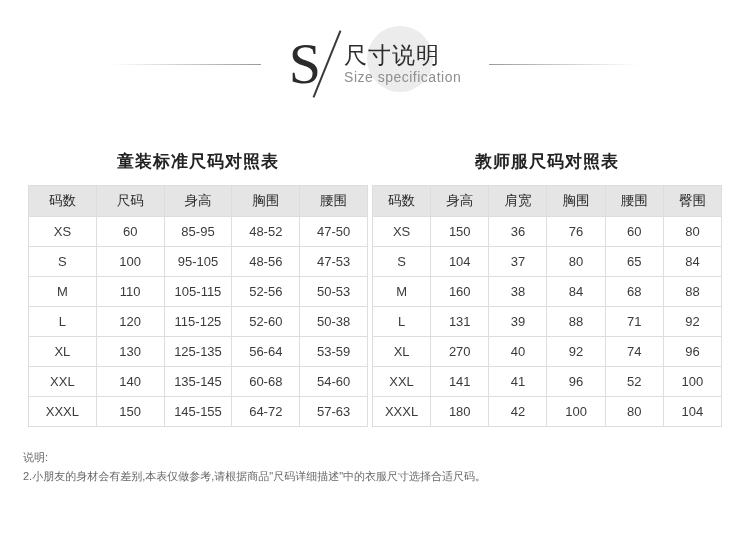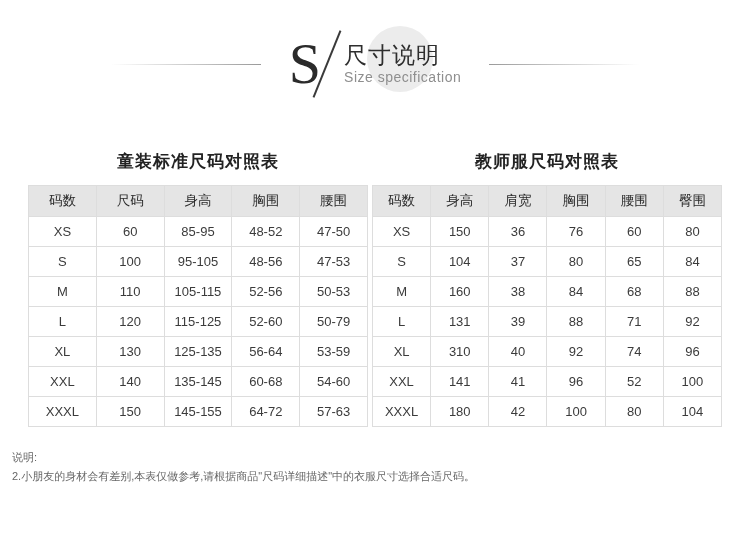--- a/index.html
+++ b/index.html
@@ -145,21 +145,21 @@
     color: #2a2a2a;
     height: 30px;
   }
   tbody td:first-child {
     color: #3b3b3b;
     margin-top: 32px;
   }
 
   
   .notes {
-    padding: 22px 28px 0 12px;
+    padding: 22px 28px 0 23px;
     font-size: 11px;
     color: #666666;
     line-height: 17px;
   }
   .notes .note-head {
     margin-bottom: 2px;
   }
 </style>
 </head>
 <body>
@@ -216,21 +216,21 @@
             <td>110</td>
             <td>105-115</td>
             <td>52-56</td>
             <td>50-53</td>
           </tr>
           <tr>
             <td>L</td>
             <td>120</td>
             <td>115-125</td>
             <td>52-60</td>
-            <td>50-79</td>
+            <td>50-38</td>
           </tr>
           <tr>
             <td>XL</td>
             <td>130</td>
             <td>125-135</td>
             <td>56-64</td>
             <td>53-59</td>
           </tr>
           <tr>
             <td>XXL</td>
@@ -291,21 +291,21 @@
           <tr>
             <td>L</td>
             <td>131</td>
             <td>39</td>
             <td>88</td>
             <td>71</td>
             <td>92</td>
           </tr>
           <tr>
             <td>XL</td>
-            <td>310</td>
+            <td>270</td>
             <td>40</td>
             <td>92</td>
             <td>74</td>
             <td>96</td>
           </tr>
           <tr>
             <td>XXL</td>
             <td>141</td>
             <td>41</td>
             <td>96</td>

